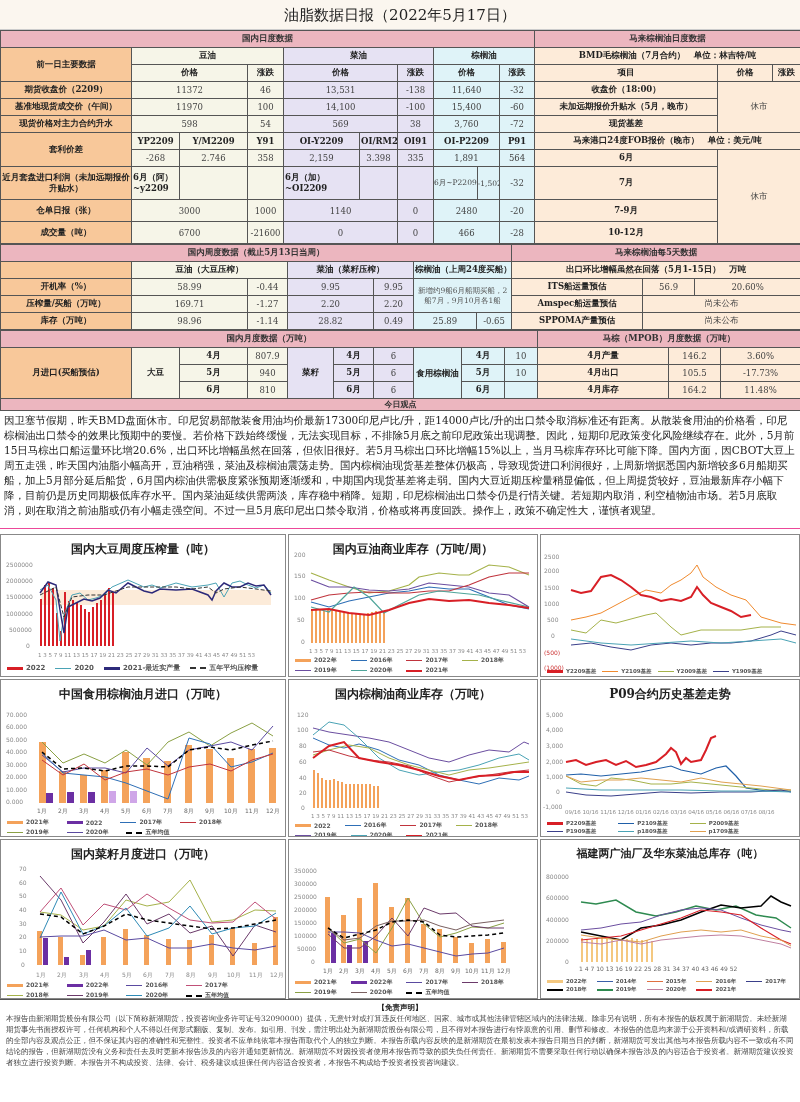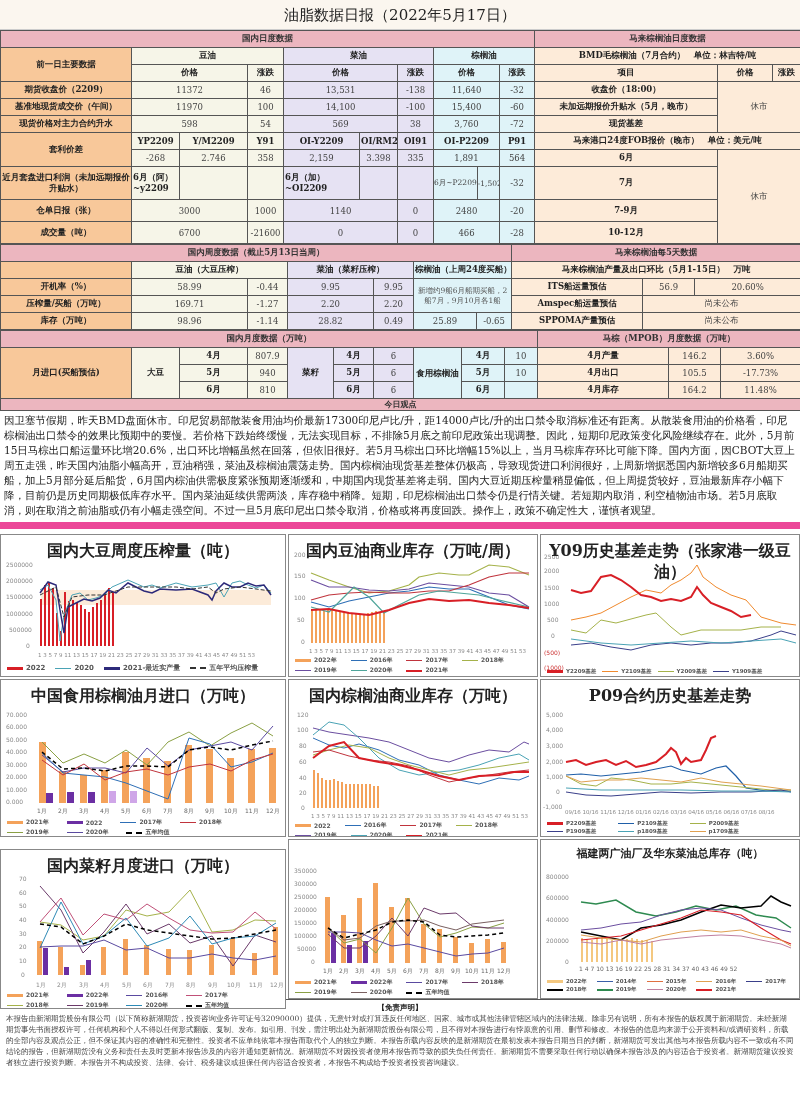--- a/index.html
+++ b/index.html
@@ -8,24 +8,24 @@
 table{border-collapse:collapse;width:100%;table-layout:fixed}
 td{border:1px solid #555;text-align:center;vertical-align:middle;font-size:8.5px;padding:0 1px;height:17px;color:#444;white-space:nowrap;overflow:hidden}
 td.b{font-weight:bold;color:#222}
 .orange{background:#f8c89a}
 .cream{background:#f6f5e8}
 .lav{background:#e6e2f3}
 .cyan{background:#dff3f8}
 .peach{background:#fdebd9}
 .sec{background:#ecb6bf;font-weight:bold;color:#333}
 .wrap{white-space:normal;line-height:11px}
-.analysis{padding:2px 4px;font-size:10.5px;line-height:15px;color:#222;height:118px;border-bottom:7px solid #ec4899;overflow:hidden}
+.analysis{padding:2px 4px;font-size:10.5px;line-height:15px;color:#222;height:118px;border-bottom:1px solid #ec4899;overflow:hidden}
 .charts{position:relative;height:470px}
 .chart{position:absolute;border:1px solid #888;background:#fff;overflow:hidden}
-.chart .ct{text-align:center;font-size:16px;font-weight:bold;color:#222;margin-top:6px}
+.chart .ct{text-align:center;font-size:12px;font-weight:bold;color:#222;margin-top:6px}
 .chart svg{position:absolute;left:0;top:0}
 .leg{position:absolute;font-size:7px;color:#555;font-family:"DejaVu Sans",sans-serif;display:flex;flex-wrap:wrap;gap:2px 10px;padding:0 6px}
 .leg span{display:inline-flex;align-items:center;gap:3px}
 .leg i{display:inline-block;width:16px;height:3px}
 .disc{border-top:1px solid #555;border-bottom:1px solid #555;padding:2px 6px;font-size:7.5px;line-height:11px;color:#444;height:128px;overflow:hidden}
 .disc .dh{text-align:center;font-weight:bold;color:#222}
 </style>
 </head>
 <body>
 
@@ -182,21 +182,21 @@
 <tbody>
       <tr>
         <td colspan="7" class="sec">国内周度数据（截止5月13日当周）</td>
         <td colspan="3" class="sec">马来棕榈油每5天数据</td>
       </tr>
 <tr>
 <td class="orange"></td>
 <td colspan="2" class="cream b">豆油（大豆压榨）</td>
 <td colspan="2" class="lav b">菜油（菜籽压榨）</td>
 <td colspan="2" class="cyan b">棕榈油（上周24度买船）</td>
-<td colspan="3" class="peach b">马来棕榈油产量及出口环比（5月1-15日）　万吨</td>
+<td colspan="3" class="peach b">出口环比增幅虽然在回落（5月1-15日）　万吨</td>
 </tr>
 <tr>
 <td class="orange b">开机率（%）</td>
 <td class="cream">58.99</td>
         <td class="cream">-0.44</td>
 <td class="lav">9.95</td>
         <td class="lav">9.95</td>
 <td colspan="2" rowspan="2" class="cyan wrap" style="font-size:7.5px;line-height:10px;color:#555">新增约9船6月船期买船，2船7月，9月10月各1船</td>
 <td class="peach b">ITS船运量预估</td>
 <td class="peach">56.9</td>
@@ -438,21 +438,20 @@
           <text x="10" y="103">0</text>
           <text x="3" y="120" fill="#c33">(500)</text>
           <text x="3" y="135" fill="#c33">(1000)</text>
         </g>
       <polyline fill="none" stroke="#f08a2e" stroke-width="1" points="30,85 45,82 60,78 75,70 90,62 105,55 120,58 130,50 140,45 150,38 156,30 162,42 175,52 190,60 205,65 220,82 240,88 255,90"></polyline>
       <polyline fill="none" stroke="#a5b24a" stroke-width="1" points="30,95 45,98 60,85 75,88 90,84 105,80 115,78 130,92 140,100 160,95 180,95 200,95 220,92 240,92"></polyline>
       <polyline fill="none" stroke="#3a3f8a" stroke-width="1" points="30,110 50,108 70,112 90,115 110,110 130,108 150,110 170,108 190,108 210,106 230,100 240,96 255,100"></polyline>
       <polyline fill="none" stroke="#4aa3b5" stroke-width="1" points="30,104 60,108 90,110 120,108 150,106 180,108 210,106 240,104 255,108"></polyline>
       <polyline fill="none" stroke="#d81f26" stroke-width="2" points="30,55 40,58 50,56 60,42 70,40 80,45 90,52 100,60 110,62 120,66 130,64 140,66 150,62 156,52 162,60 170,68 180,72 190,76 200,82 210,80"></polyline>
     </svg>
-    <div class="ct" style="position:relative">Y09历史基差走势（张家港一级豆油）</div>
     <div class="leg" style="left:0;top:133px;font-size:5.5px;gap:1px 6px">
       <span>
           <i style="background:#d81f26"></i>
           <b>Y2209基差</b>
         </span>
       <span>
           <i style="background:#f08a2e;height:1px"></i>
           <b>Y2109基差</b>
         </span>
       <span>
@@ -672,21 +671,21 @@
           <i style="background:#4aa3b5;height:1px"></i>
           <b>p1809基差</b>
         </span>
       <span>
           <i style="background:#e0a050;height:1px"></i>
           <b>p1709基差</b>
         </span>
     </div>
   </div>
 
-  <div class="chart" style="left:0;top:320px;width:286px;height:160px">
+  <div class="chart" style="left:0;top:310px;width:286px;height:160px">
     <svg width="286" height="160">
       <g font-size="6" fill="#888" font-family="DejaVu Sans">
           <text x="18" y="31">70</text>
           <text x="18" y="45">60</text>
           <text x="18" y="58">50</text>
           <text x="18" y="72">40</text>
           <text x="18" y="86">30</text>
           <text x="18" y="99">20</text>
           <text x="18" y="113">10</text>
           <text x="20" y="127">0</text>

